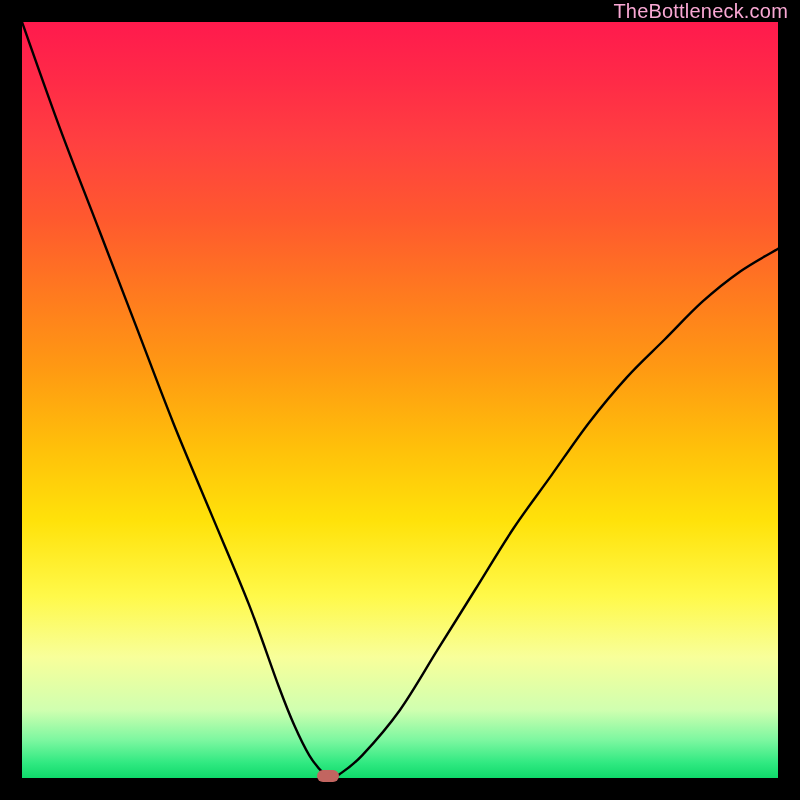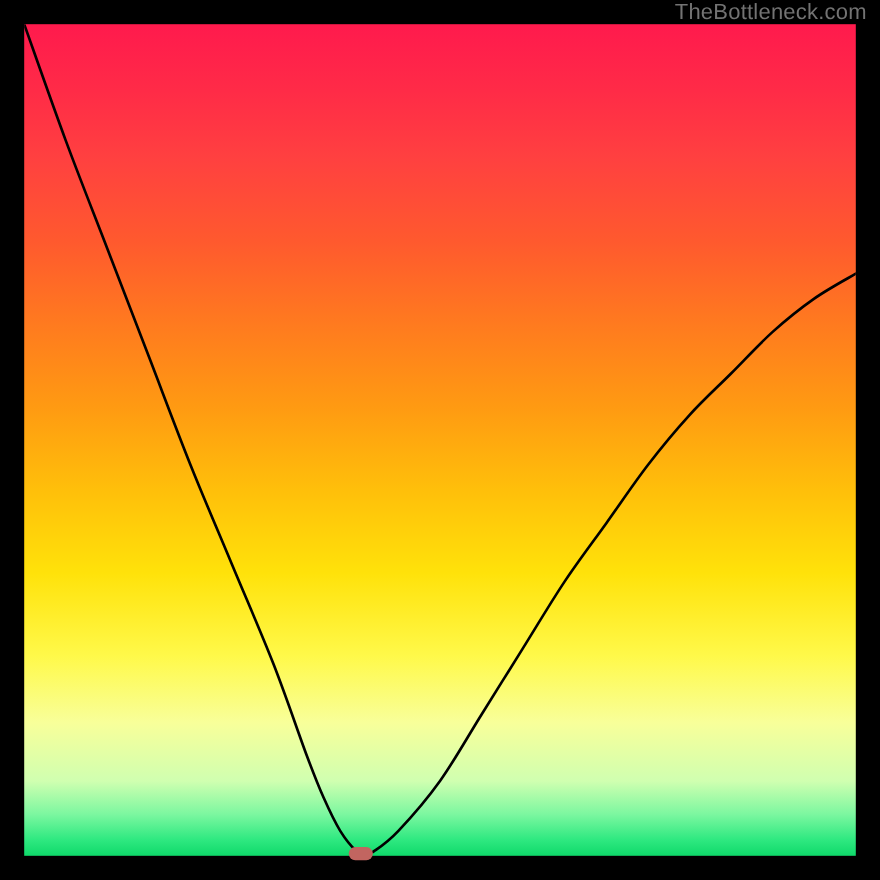--- a/index.html
+++ b/index.html
@@ -48,21 +48,21 @@
     position: absolute;
     left: 0;
     top: 0;
     width: 756px;
     height: 756px;
   }
   .watermark {
     position: absolute;
     top: 0;
     right: 12px;
-    color: #737373;
+    color: #f9a8d4;
     font-size: 20px;
     font-weight: 500;
     letter-spacing: 0.2px;
     text-align: center;
     
   }
   .marker {
     position: absolute;
     width: 22px;
     height: 12px;

